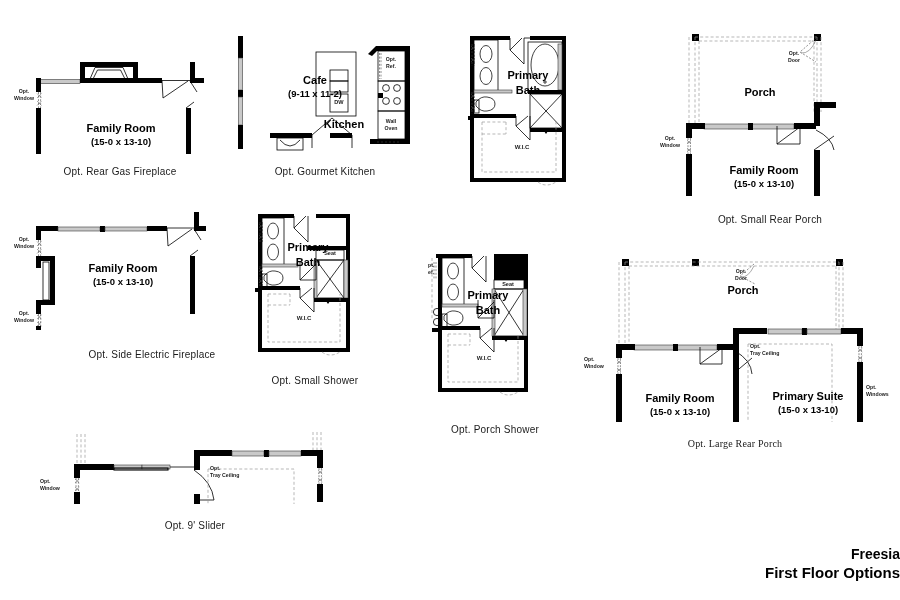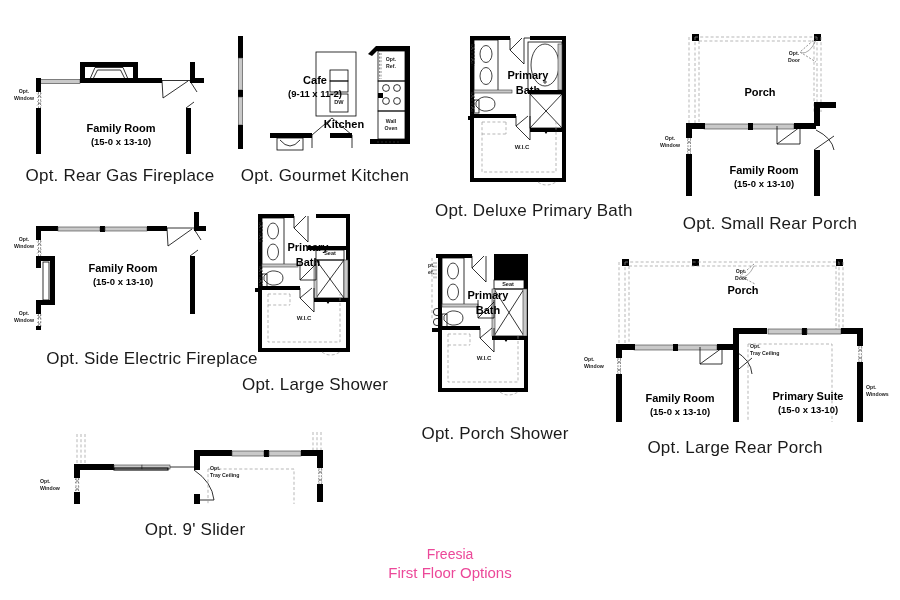--- a/index.html
+++ b/index.html
@@ -13,21 +13,21 @@
     height: 600px;
     background: #ffffff;
     font-family: "Liberation Sans", sans-serif;
     overflow: hidden;
   }
   .plan {
     position: absolute;
   }
   .caption {
     position: absolute;
-    font-size: 17px;
+    font-size: 10px;
     color: #1a1a1a;
     letter-spacing: 0.2px;
     white-space: nowrap;
     text-align: center;
     font-family: "Liberation Sans", sans-serif;
   }
   .room-label {
     position: absolute;
     font-weight: bold;
     font-size: 11px;
@@ -49,23 +49,23 @@
     text-align: center;
     white-space: nowrap;
     font-weight: bold;
   }
   .micro-l {
     text-align: left;
   }
   .title-block {
     position: absolute;
     width: 100%;
-    text-align: center;
-    font-weight: normal;
-    color: #ec4899;
+    text-align: right;
+    font-weight: bold;
+    color: #000000;
   }
   .title-1 { font-size: 14px; }
   .title-2 { font-size: 15px; }
   svg { display: block; overflow: visible; }
   .w { fill: #000; }
   .win { fill: #c9c9c9; stroke: #3a3a3a; stroke-width: 0.6; }
   .thin { fill: none; stroke: #000; stroke-width: 0.8; }
   .thin2 { fill: none; stroke: #000; stroke-width: 1.1; }
   .hair { fill: none; stroke: #555; stroke-width: 0.5; }
   .dash { fill: none; stroke: #9a9a9a; stroke-width: 0.7; stroke-dasharray: 3 2.2; }
@@ -221,21 +221,20 @@
       <path class="dash" d="M20 92 L20 142 L94 142 L94 92"></path>
       <path class="dash" d="M20 92 L44 92 M44 92 L44 104 M20 104 L44 104"></path>
       <path class="dash" d="M76 152 q8 6 18 0"></path>
     </svg>
     <div class="room-label" style="left:36px; top:38px; width:60px; line-height:1.35;">
       <span>Primary</span><br>
       <span>Bath</span>
     </div>
     <div class="micro" style="left:40px; top:114px; width:40px; font-size:6px;">W.I.C</div>
   </div>
-  <div class="caption" style="left:435px; top:201px; width:190px;">Opt. Deluxe Primary Bath</div>
 
   <div class="plan" style="left:664px; top:26px;">
     <svg width="220" height="170" viewBox="0 0 220 170">
 
       <rect class="blk" x="28" y="8" width="7" height="7"></rect>
       <rect class="blk" x="150" y="8" width="7" height="7"></rect>
       <path class="dash" d="M31 11 L153 11 M31 11 L31 97 M153 11 L153 86"></path>
       <path class="dash" d="M35 15 L150 15 M35 15 L35 97 M150 15 L150 86"></path>
       <path class="dash" d="M25 11 L25 97 M157 11 L157 86"></path>
 
@@ -374,21 +373,21 @@
       <path class="dash" d="M18 84 L40 84 M40 84 L40 95 M18 95 L40 95"></path>
       <path class="dash" d="M72 142 q8 6 18 0"></path>
     </svg>
     <div class="room-label" style="left:28px; top:30px; width:60px; line-height:1.35;">
       <span>Primary</span><br>
       <span>Bath</span>
     </div>
     <div class="micro" style="left:66px; top:40px; width:28px; font-size:5.5px;">Seat</div>
     <div class="micro" style="left:34px; top:105px; width:40px; font-size:6px;">W.I.C</div>
   </div>
-  <div class="caption" style="left:240px; top:375px; width:150px;">Opt. Large Shower</div>
+  <div class="caption" style="left:240px; top:375px; width:150px;">Opt. Small Shower</div>
 
   <div class="plan" style="left:428px; top:250px;">
     <svg width="120" height="165" viewBox="0 0 120 165">
 
       <rect class="w" x="8" y="4" width="36" height="4"></rect>
       <rect class="blk" x="66" y="4" width="34" height="26"></rect>
       <rect class="w" x="96" y="4" width="4" height="50"></rect>
       <rect class="w" x="96" y="54" width="4" height="88"></rect>
       <rect class="w" x="10" y="4" width="4" height="54"></rect>
       <rect class="w" x="10" y="58" width="4" height="20"></rect>
@@ -506,21 +505,21 @@
     </div>
     <div class="micro micro-l" style="left:162px; top:91px; width:44px;">
       <span>Opt.</span><br>
       <span>Tray Ceiling</span>
     </div>
     <div class="micro micro-l" style="left:278px; top:132px; width:34px;">
       <span>Opt.</span><br>
       <span>Windows</span>
     </div>
   </div>
-  <div class="caption" style="left:620px; top:438px; width:230px;">Opt. Large Rear Porch</div>
+  <div class="caption" style="left:620px; top:438px; width:230px;font-family:Liberation Serif, serif;">Opt. Large Rear Porch</div>
 
   <div class="plan" style="left:48px; top:432px;">
     <svg width="310" height="90" viewBox="0 0 310 90">
 
       <rect class="w" x="26" y="32" width="6" height="14"></rect>
       <rect class="w" x="26" y="60" width="6" height="12"></rect>
       <path class="dash-d" d="M28 46 L28 60 M30.4 46 L30.4 60"></path>
       <path class="hair" d="M27 47 L31.4 51 M31.4 47 L27 51 M27 55 L31.4 59 M31.4 55 L27 59"></path>
 
       <path class="dash" d="M29 2 L29 32 M33 2 L33 32 M37 2 L37 32"></path>

